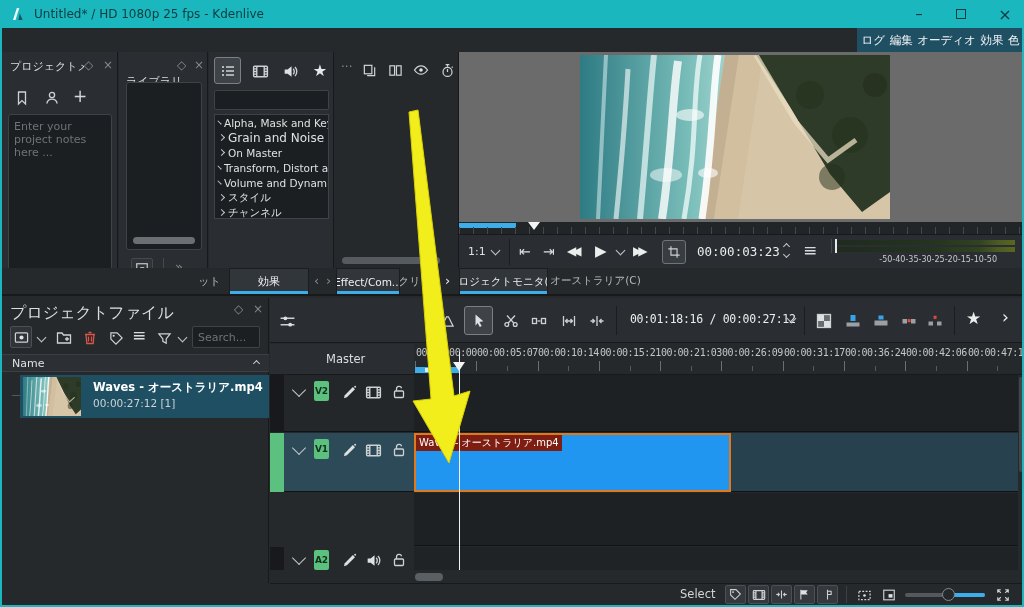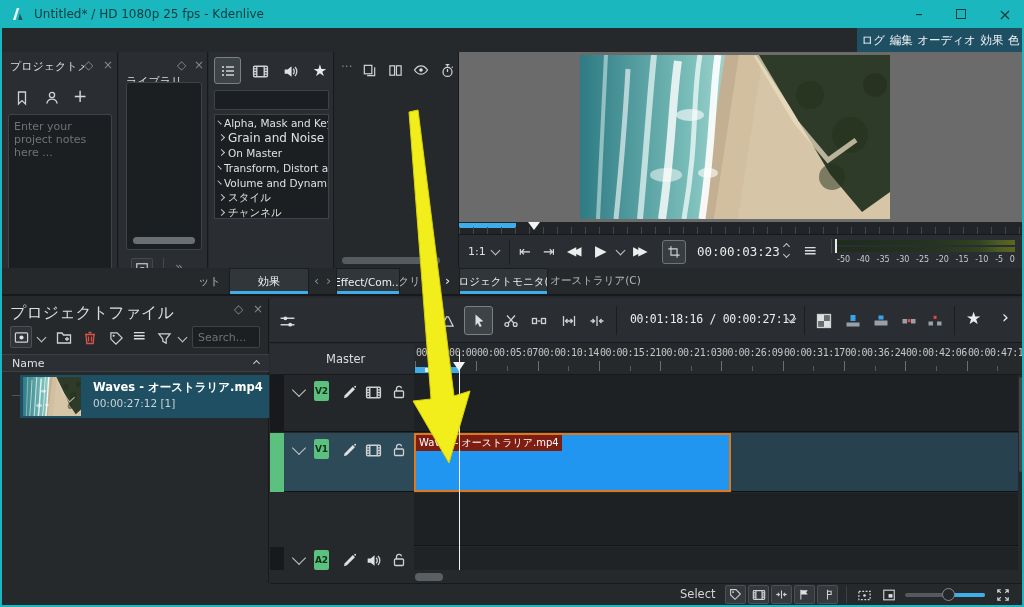--- a/index.html
+++ b/index.html
@@ -377,21 +377,21 @@
     <span class="abs mono" style="left:238px;top:9px;font-size:12.5px;color:#eceded">00:00:03:23</span>
     <span class="abs chev u" style="left:325px;top:9px;width:5px;height:5px"></span>
     <span class="abs chev" style="left:325px;top:17px;width:5px;height:5px"></span>
     <span class="abs" style="left:344px;top:5px;font-size:17px;color:#d8dadc">≡</span>
 
     <div class="abs" style="left:372px;top:4px;width:186px;height:14px;border-left:1px solid #45494d">
       <div style="position:absolute;left:3px;top:1px;width:180px;height:5px;background:linear-gradient(90deg,#1f2b1e 0%,#24341f 55%,#31431f 80%,#4a5a23 90%,#5d6620 100%)"></div>
       <div style="position:absolute;left:3px;top:8px;width:180px;height:5px;background:linear-gradient(90deg,#1f2b1e 0%,#24341f 55%,#31431f 80%,#4a5a23 90%,#5d6620 100%)"></div>
       <div style="position:absolute;left:3px;top:0;width:2px;height:14px;background:#e8e8e8"></div>
     </div>
-    <div class="abs flex" style="left:378px;top:19px;width:178px;height:10px;justify-content:space-between;font-size:8px;color:#c9cbcc">
+    <div class="abs flex" style="left:360px;top:19px;width:178px;height:10px;justify-content:flex-end;font-size:8px;color:#c9cbcc">
       <span>-50</span>
         <span>-40</span>
         <span>-35</span>
         <span>-30</span>
         <span>-25</span>
         <span>-20</span>
         <span>-15</span>
         <span>-10</span>
         <span>-5</span>
         <span>0</span>

